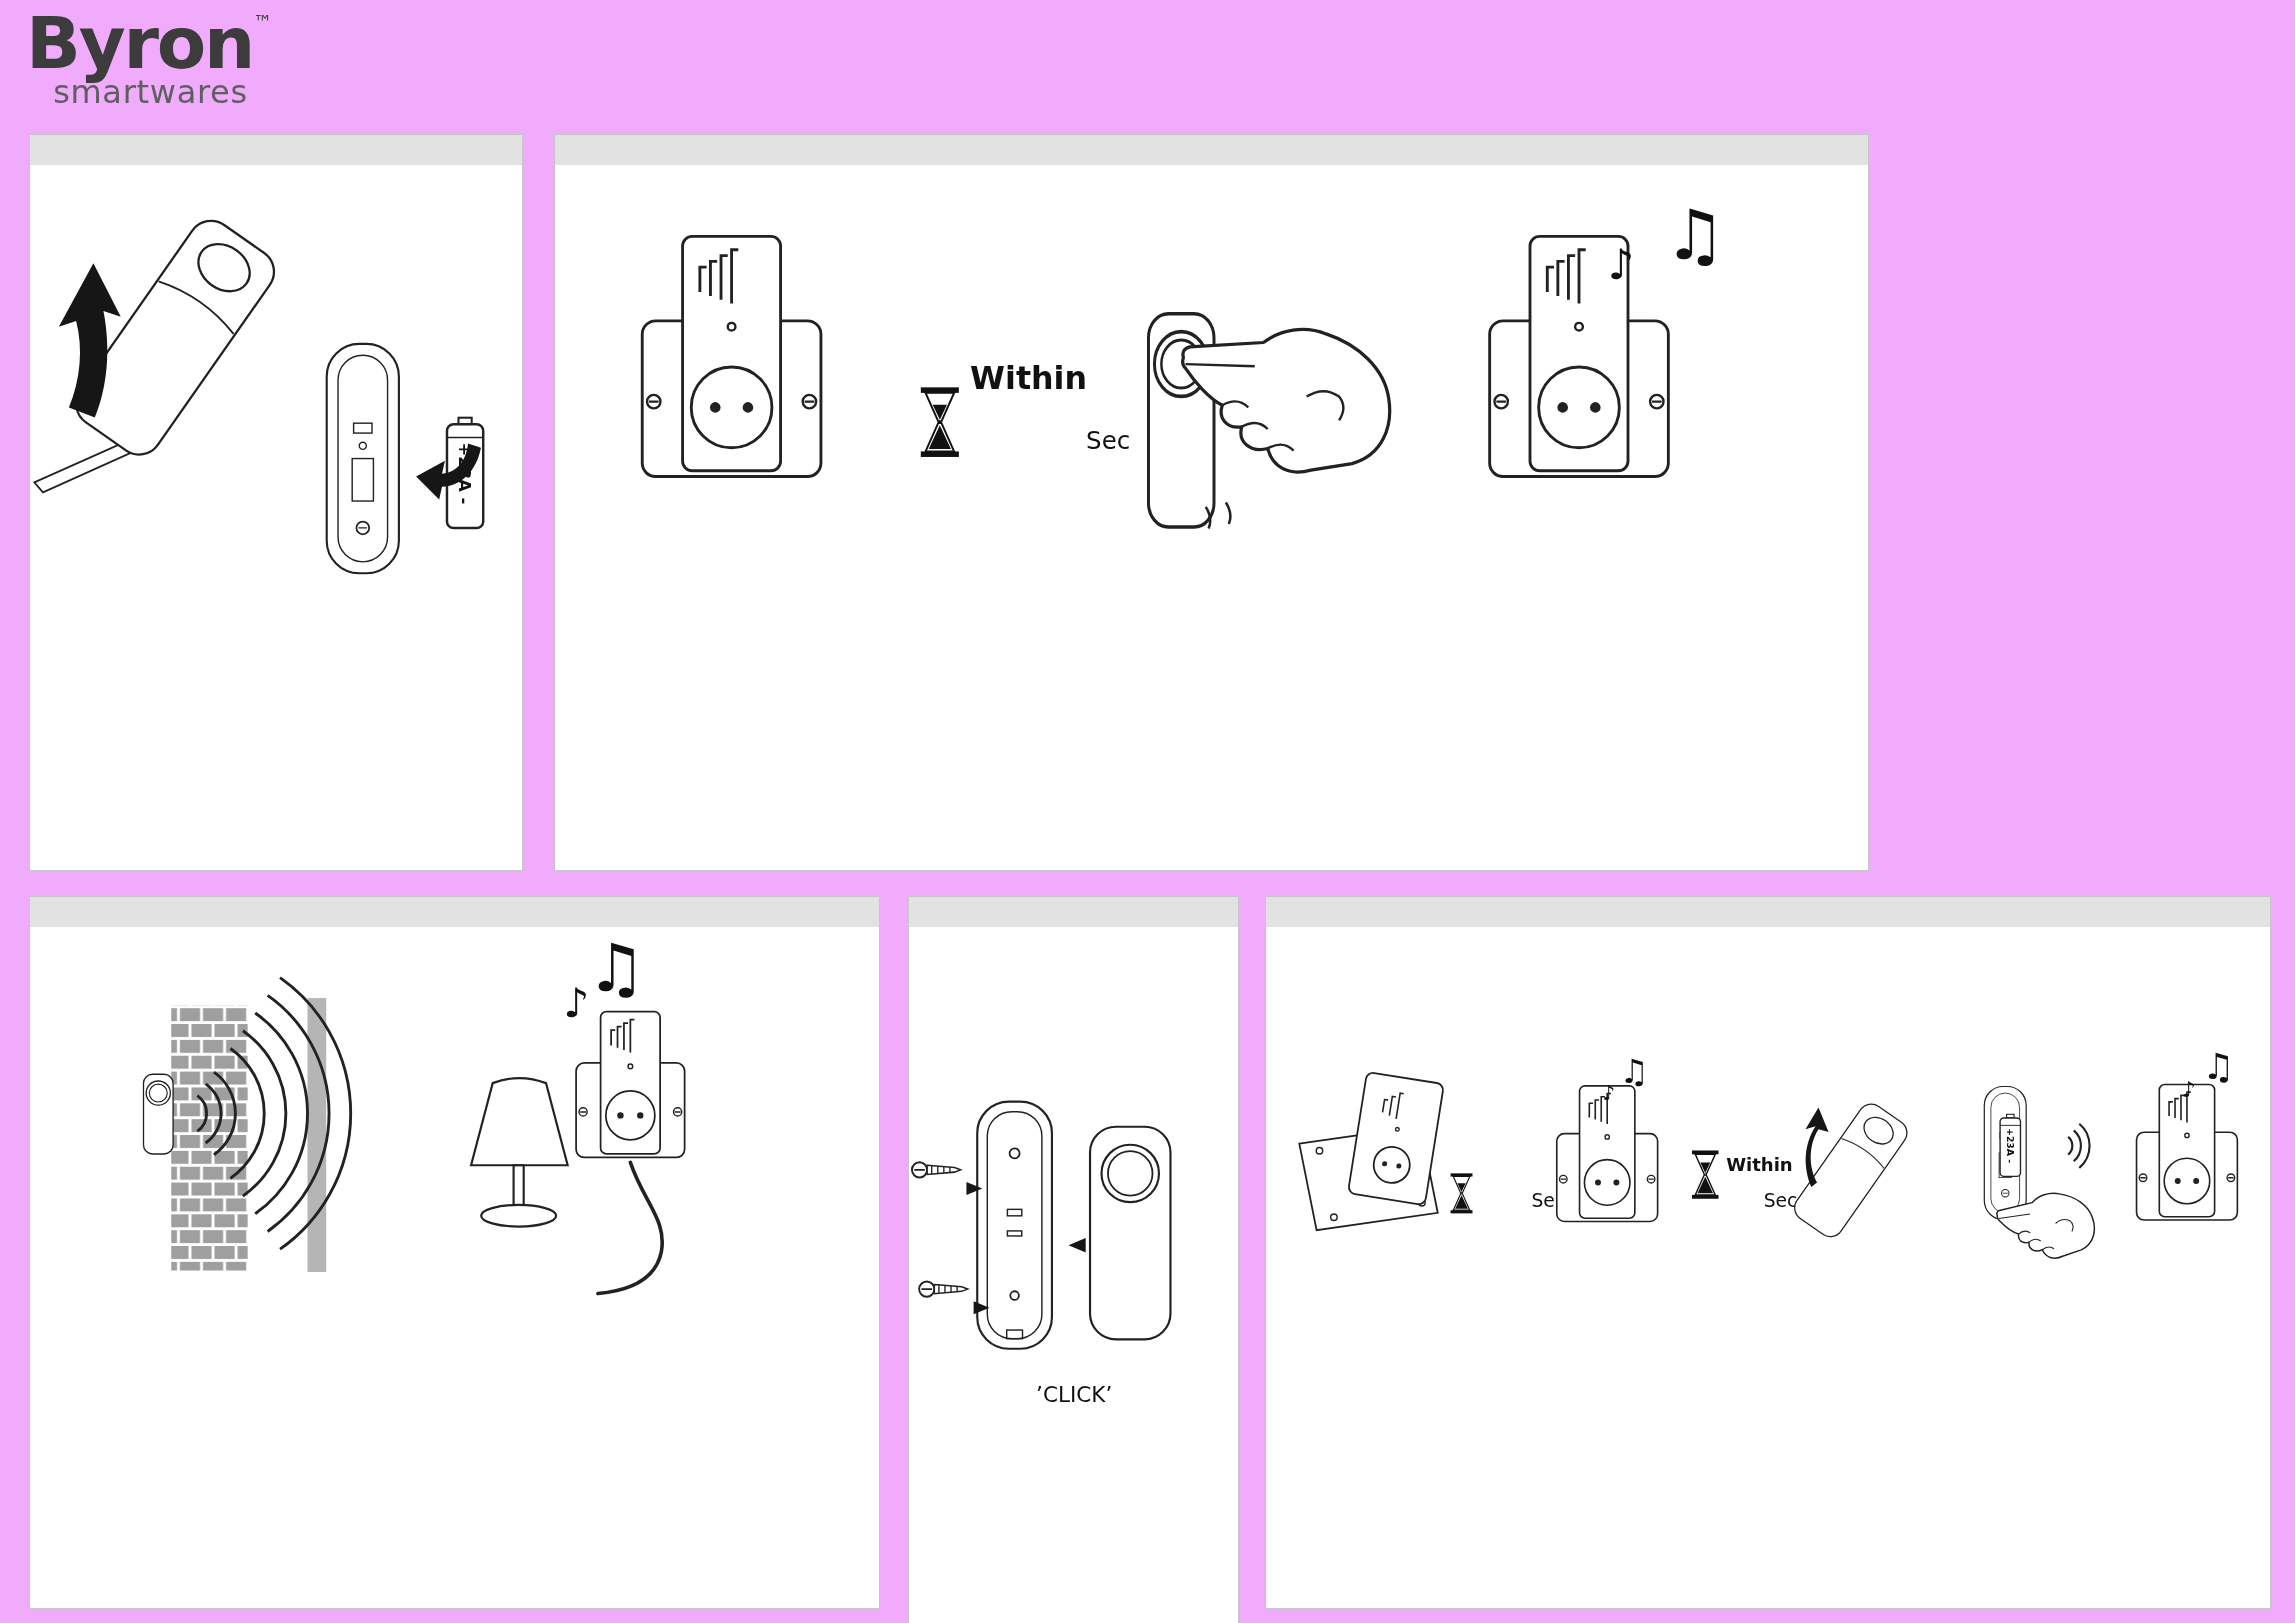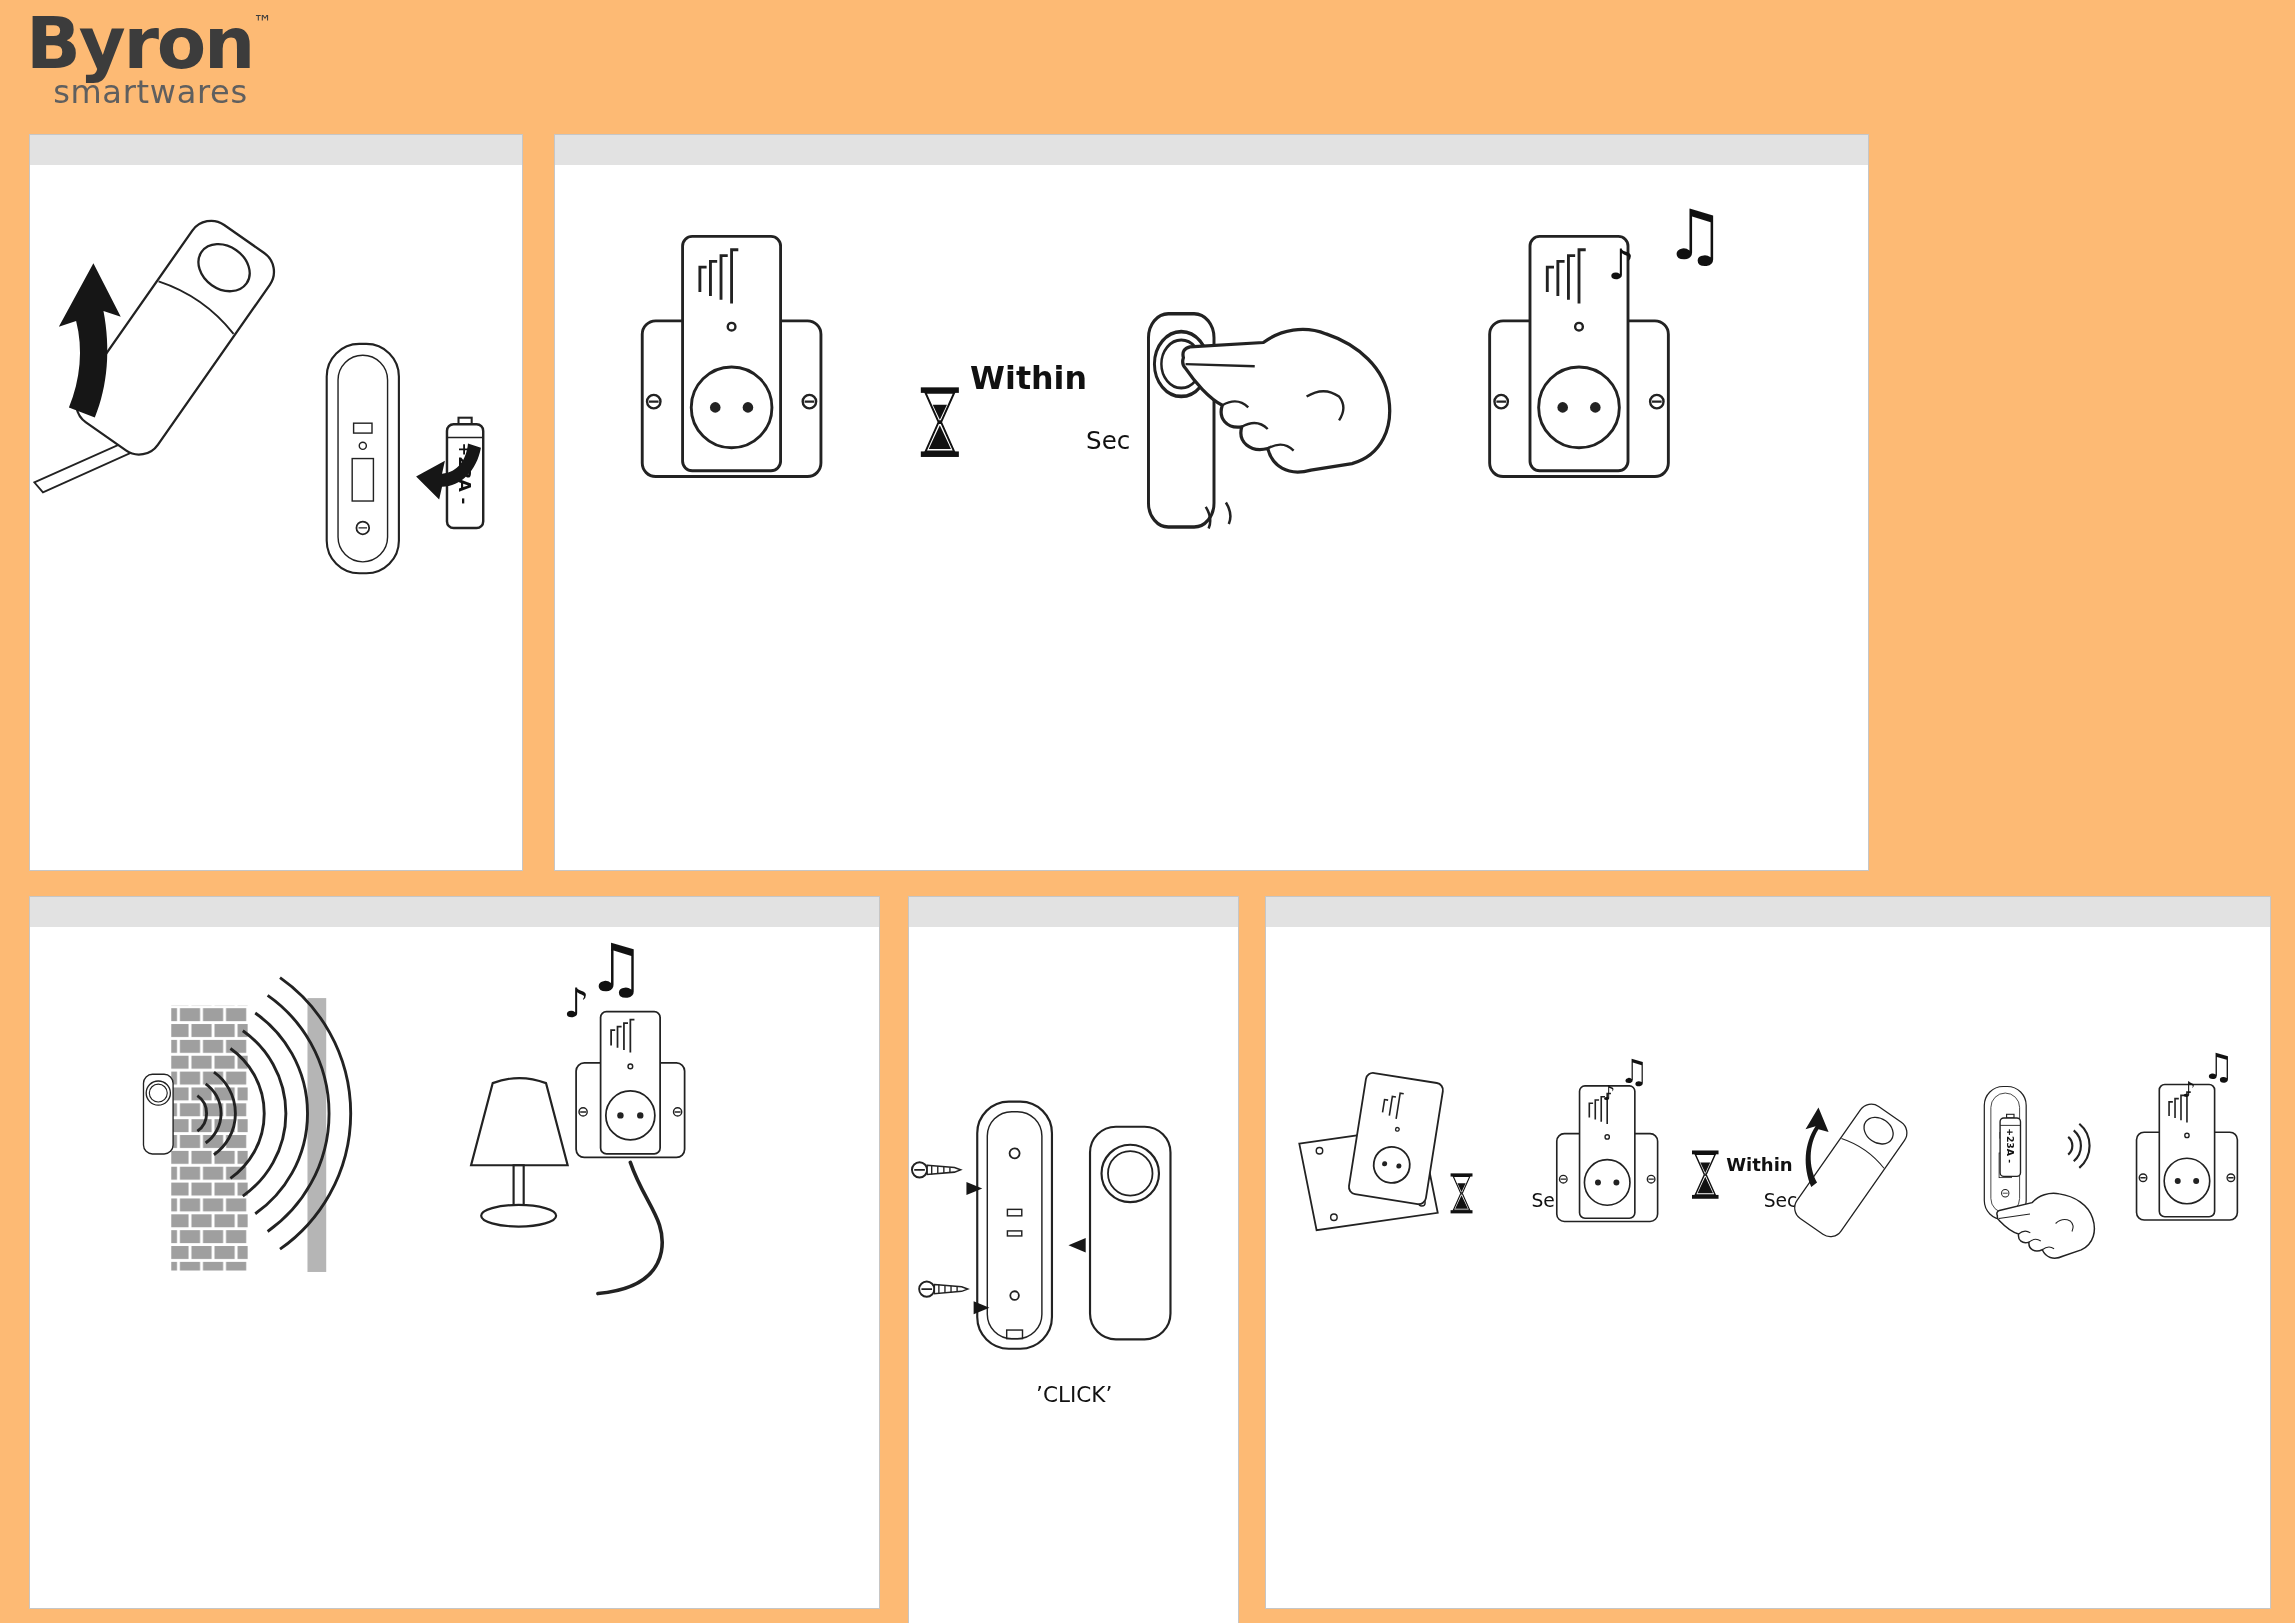--- a/index.html
+++ b/index.html
@@ -1,17 +1,17 @@
 <!DOCTYPE html>
 <html style="font-size:11.6px"><head>
 <meta charset="utf-8">
 <style>
   html,body{margin:0;padding:0;background:#fff;}
   .page{
-    position:relative;width:2295px;height:1623px;background:#fdba74;
+    position:relative;width:2295px;height:1623px;background:#f0abfc;
     font-family:"DejaVu Sans","Liberation Sans",sans-serif;overflow:hidden;color:#222;
   }
   
   .brand{position:absolute;left:26px;top:7.2px;width:260px;}
   .brand-row{white-space:nowrap;}
   .brand-name{font-size:72px;font-weight:800;color:#3c3c3c;letter-spacing:-2.2px;line-height:1;}
   .brand-tm{font-size:19px;color:#3c3c3c;vertical-align:top;position:relative;top:4.3px;}
   .brand-sub{font-size:32px;color:#5f5f5f;text-align:center;width:249px;margin-top:-5.8px;letter-spacing:0.7px;}
   
   .panel{position:absolute;background:#fff;border:1.4px solid #c6c6c6;box-sizing:border-box;}

